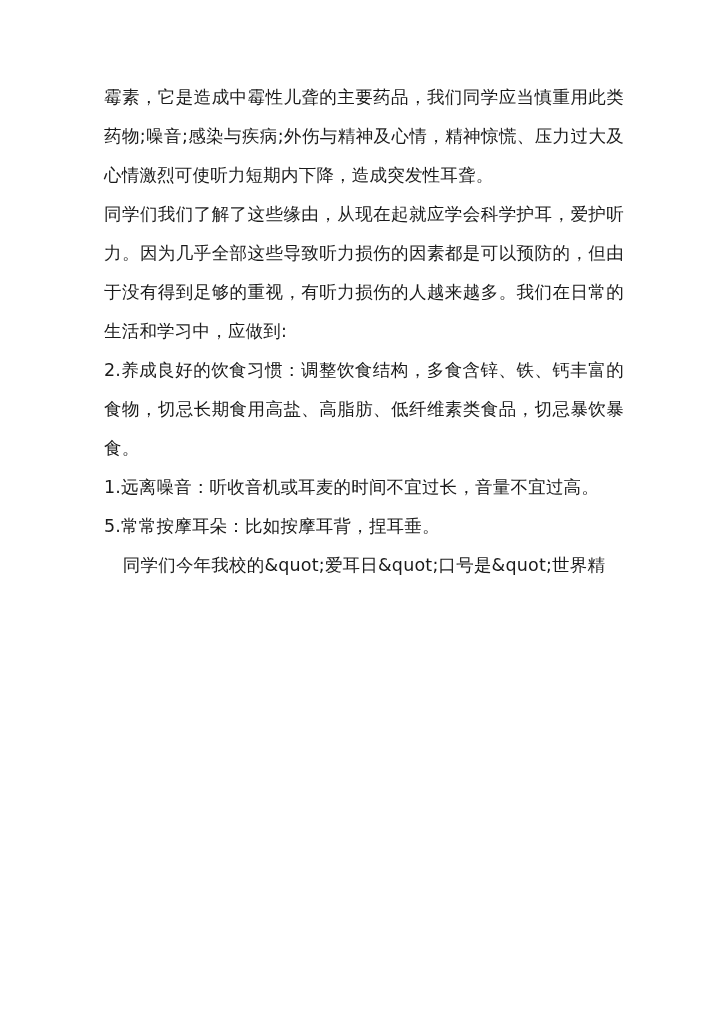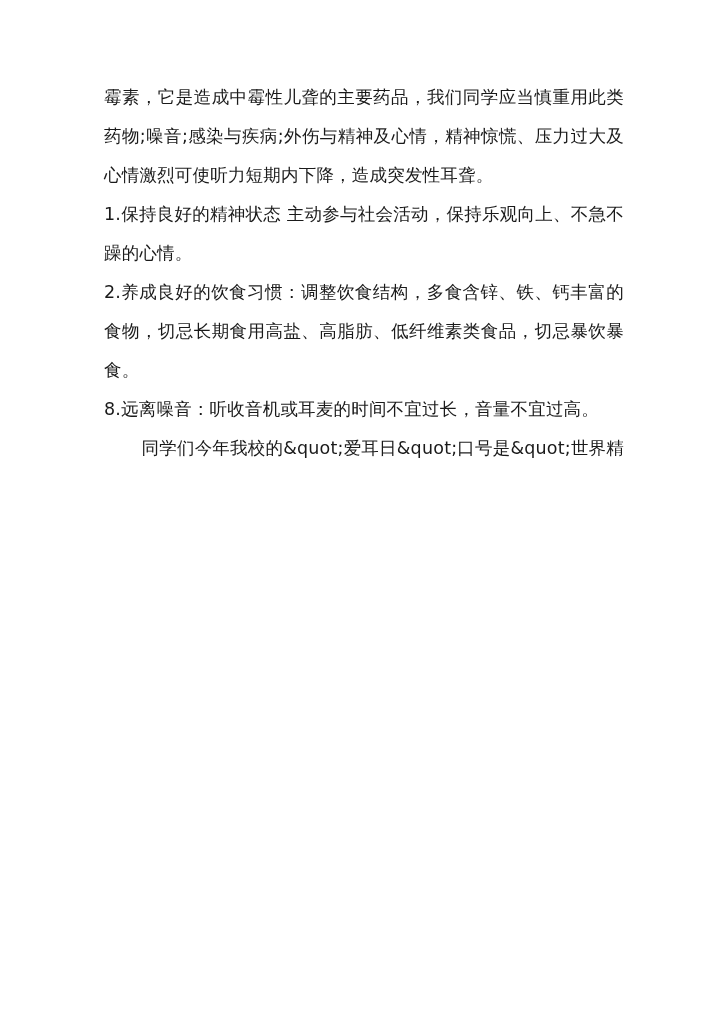--- a/index.html
+++ b/index.html
@@ -31,27 +31,28 @@
     margin: 0;
     font-size: 17.5px;
     line-height: 39px;
     text-align: justify;
     text-justify: inter-ideograph;
     letter-spacing: 0.2px;
     color: #1a1a1a;
     font-weight: 400;
   }
   .para.last {
-    text-align: right;
+    text-align: center;
   }
 </style>
 </head>
 <body>
 
 <div class="page">
   <div class="content">
     <p class="para">霉素，它是造成中霉性儿聋的主要药品，我们同学应当慎重用此类药物;噪音;感染与疾病;外伤与精神及心情，精神惊慌、压力过大及心情激烈可使听力短期内下降，造成突发性耳聋。</p>
-    <p class="para">1.保持良好的精神状态 主动参与社会活动，保持乐观向上、不急不躁的心情。</p>
+    <p class="para">同学们我们了解了这些缘由，从现在起就应学会科学护耳，爱护听力。因为几乎全部这些导致听力损伤的因素都是可以预防的，但由于没有得到足够的重视，有听力损伤的人越来越多。我们在日常的生活和学习中，应做到:</p>
     <p class="para">2.养成良好的饮食习惯：调整饮食结构，多食含锌、铁、钙丰富的食物，切忌长期食用高盐、高脂肪、低纤维素类食品，切忌暴饮暴食。</p>
-    <p class="para">8.远离噪音：听收音机或耳麦的时间不宜过长，音量不宜过高。</p>
+    <p class="para">1.远离噪音：听收音机或耳麦的时间不宜过长，音量不宜过高。</p>
+    <p class="para">5.常常按摩耳朵：比如按摩耳背，捏耳垂。</p>
     <p class="para last">同学们今年我校的&amp;quot;爱耳日&amp;quot;口号是&amp;quot;世界精</p>
   </div>
 </div>
 
 </body></html>

